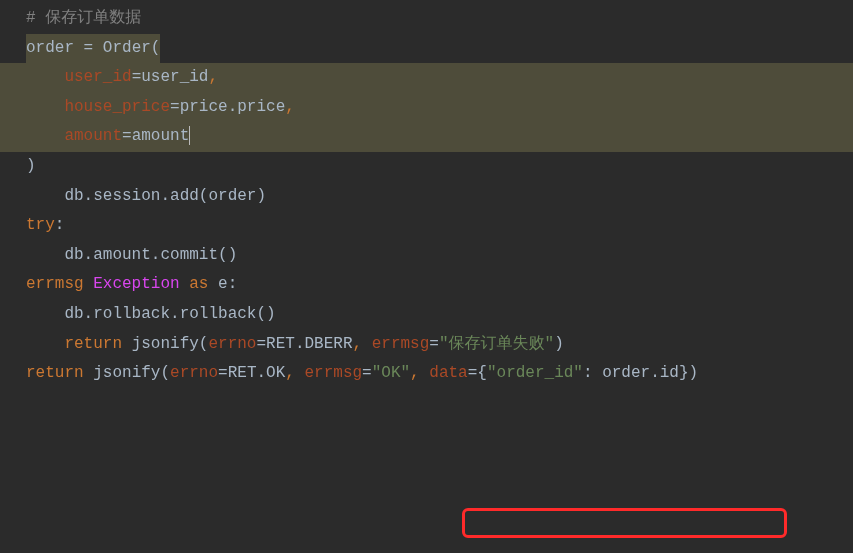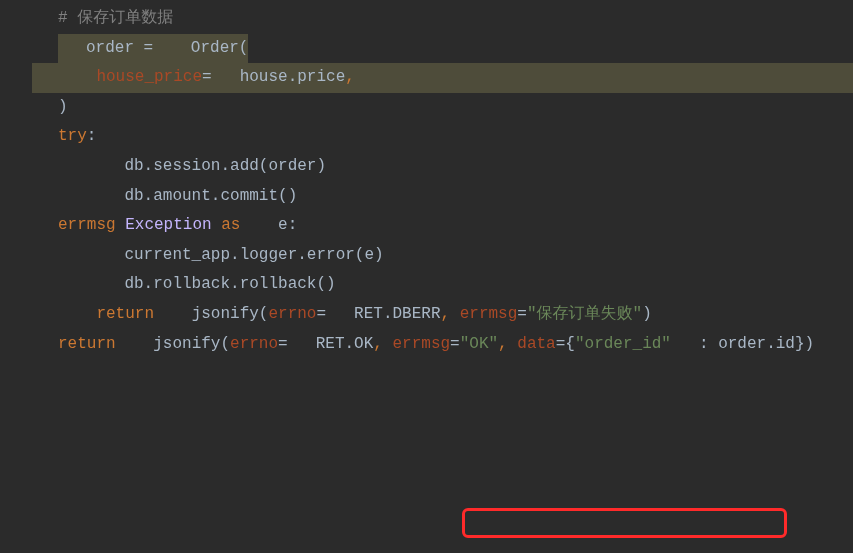--- a/index.html
+++ b/index.html
@@ -18,35 +18,34 @@
       overflow: hidden;
     }
     .code-container {
       position: relative;
     }
     .line {
       white-space: pre;
       padding-left: 26px;
       position: relative;
       color: #a9b7c6;
-      margin-left: 32px;
     }
     .highlight-bg {
       background: #4e4c3a;
     }
     .highlight-partial {
       display: inline-block;
       background: #4e4c3a;
     }
     .comment { color: #808080; }
     .keyword { color: #cc7832; }
     .param { color: #aa4926; }
-    .ident { color: #a9b7c6; padding-left: 28px; }
+    .ident { color: #a9b7c6; }
     .string { color: #6a8759; }
-    .builtin { color: #c4b5fd; }
+    .builtin { color: #d946ef; }
     .punct { color: #a9b7c6; }
     .cursor {
       display: inline-block;
       width: 1px;
       height: 19px;
       background: #bbbbbb;
       vertical-align: middle;
       position: relative;
       top: -1px;
     }
@@ -56,24 +55,25 @@
       border-radius: 6px;
       pointer-events: none;
     }
   </style>
 </head>
 <body>
 
 <div class="code-container">
   <div class="line"><span class="comment"># 保存订单数据</span></div>
   <div class="line"><span class="highlight-partial"><span class="ident">order</span><span class="punct"> = </span><span class="ident">Order</span><span class="punct">(</span></span></div>
-  <div class="line highlight-bg"><span>    </span><span class="param">house_price</span><span class="punct">=</span><span class="ident">house.price</span><span class="keyword">,</span></div>
+  <div class="line highlight-bg"><span>    </span><span class="param">user_id</span><span class="punct">=</span><span class="ident">user_id</span><span class="keyword">,</span></div>
+  <div class="line highlight-bg"><span>    </span><span class="param">house_price</span><span class="punct">=</span><span class="ident">price.price</span><span class="keyword">,</span></div>
+  <div class="line highlight-bg"><span>    </span><span class="param">amount</span><span class="punct">=</span><span class="ident">amount</span><span class="cursor"></span></div>
   <div class="line"><span class="punct">)</span></div>
+  <div class="line"><span>    </span><span class="ident">db.session.add(order)</span></div>
   <div class="line"><span class="keyword">try</span><span class="punct">:</span></div>
-  <div class="line"><span>    </span><span class="ident">db.session.add(order)</span></div>
   <div class="line"><span>    </span><span class="ident">db.amount.commit()</span></div>
   <div class="line"><span class="keyword">errmsg</span><span class="builtin"> Exception </span><span class="keyword">as</span><span class="ident"> e</span><span class="punct">:</span></div>
-  <div class="line"><span>    </span><span class="ident">current_app.logger.error(e)</span></div>
   <div class="line"><span>    </span><span class="ident">db.rollback.rollback()</span></div>
   <div class="line"><span>    </span><span class="keyword">return</span><span> </span><span class="ident">jsonify</span><span class="punct">(</span><span class="param">errno</span><span class="punct">=</span><span class="ident">RET.DBERR</span><span class="keyword">, </span><span class="param">errmsg</span><span class="punct">=</span><span class="string">"保存订单失败"</span><span class="punct">)</span></div>
   <div class="line"><span class="keyword">return</span><span> </span><span class="ident">jsonify</span><span class="punct">(</span><span class="param">errno</span><span class="punct">=</span><span class="ident">RET.OK</span><span class="keyword">, </span><span class="param">errmsg</span><span class="punct">=</span><span class="string">"OK"</span><span class="keyword">, </span><span class="param">data</span><span class="punct">=</span><span class="punct">{</span><span class="string">"order_id"</span><span class="ident">: order.id}</span><span class="punct">)</span></div>
   <div class="red-box" style="left: 462px; top: 504px; width: 325px; height: 30px;"></div>
 </div>
 
 </body></html>

